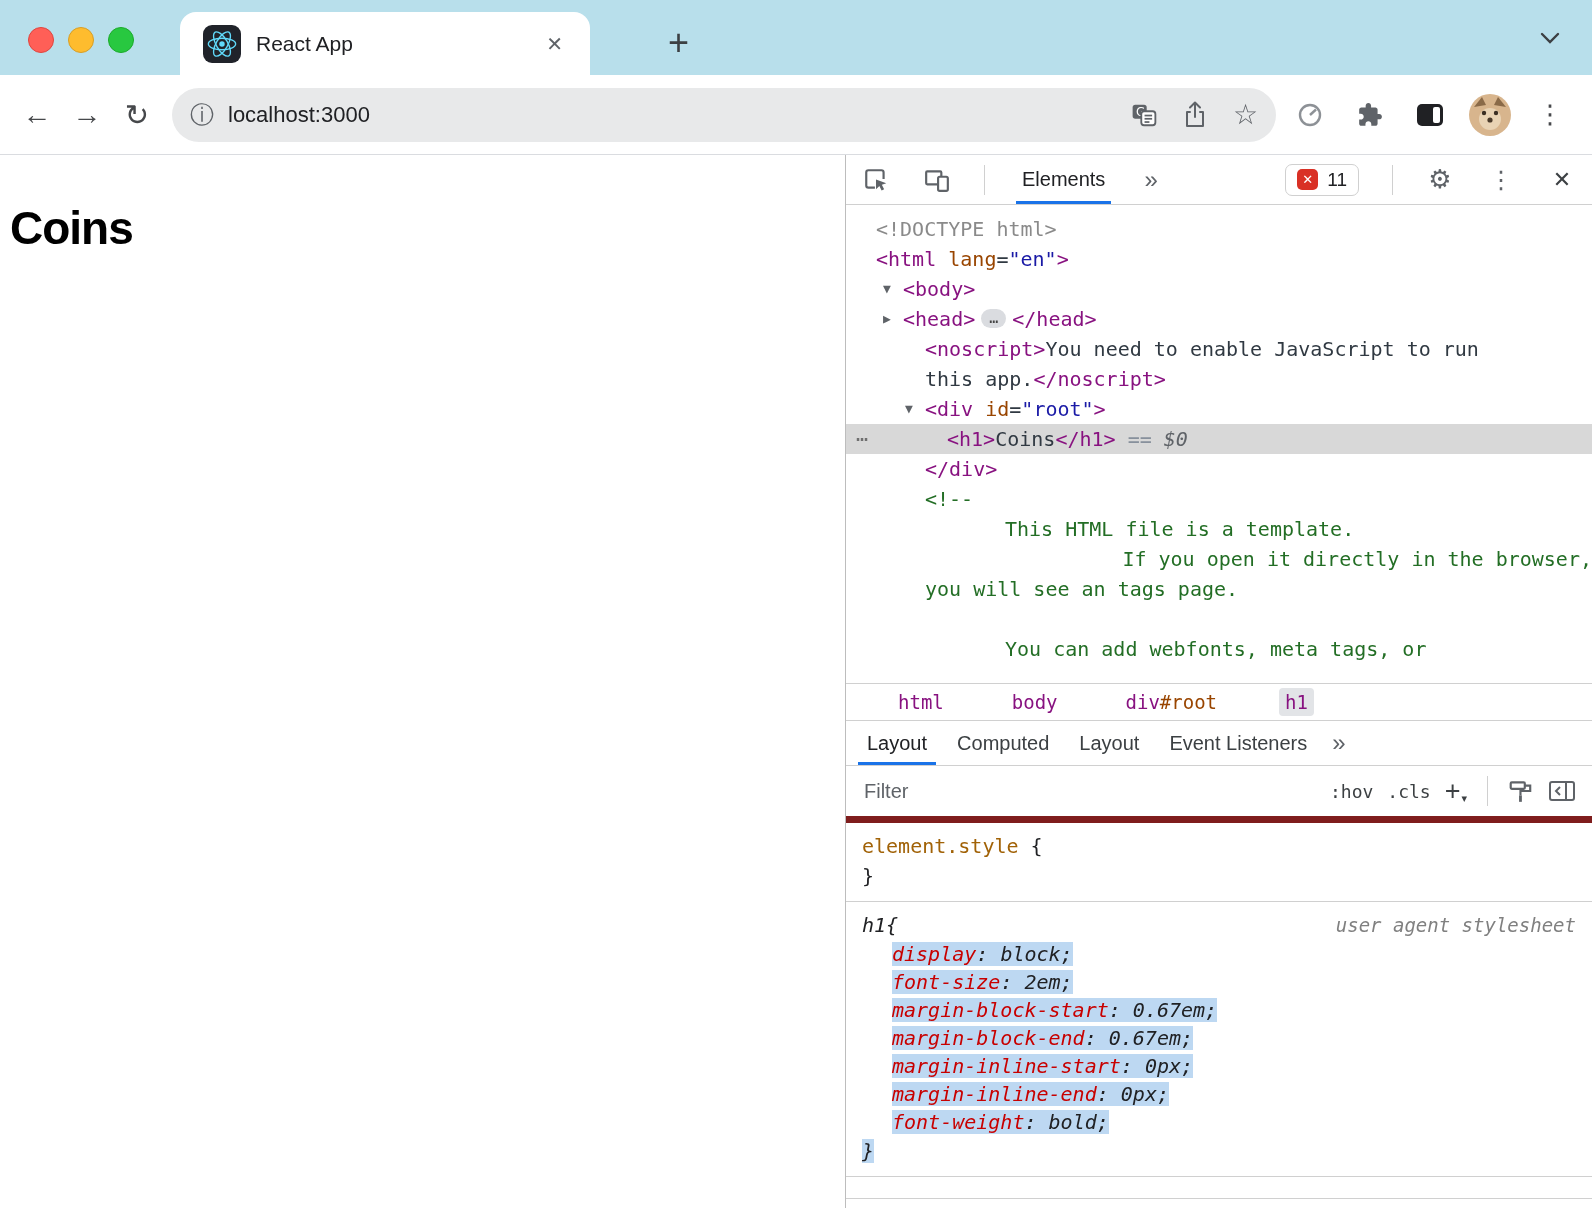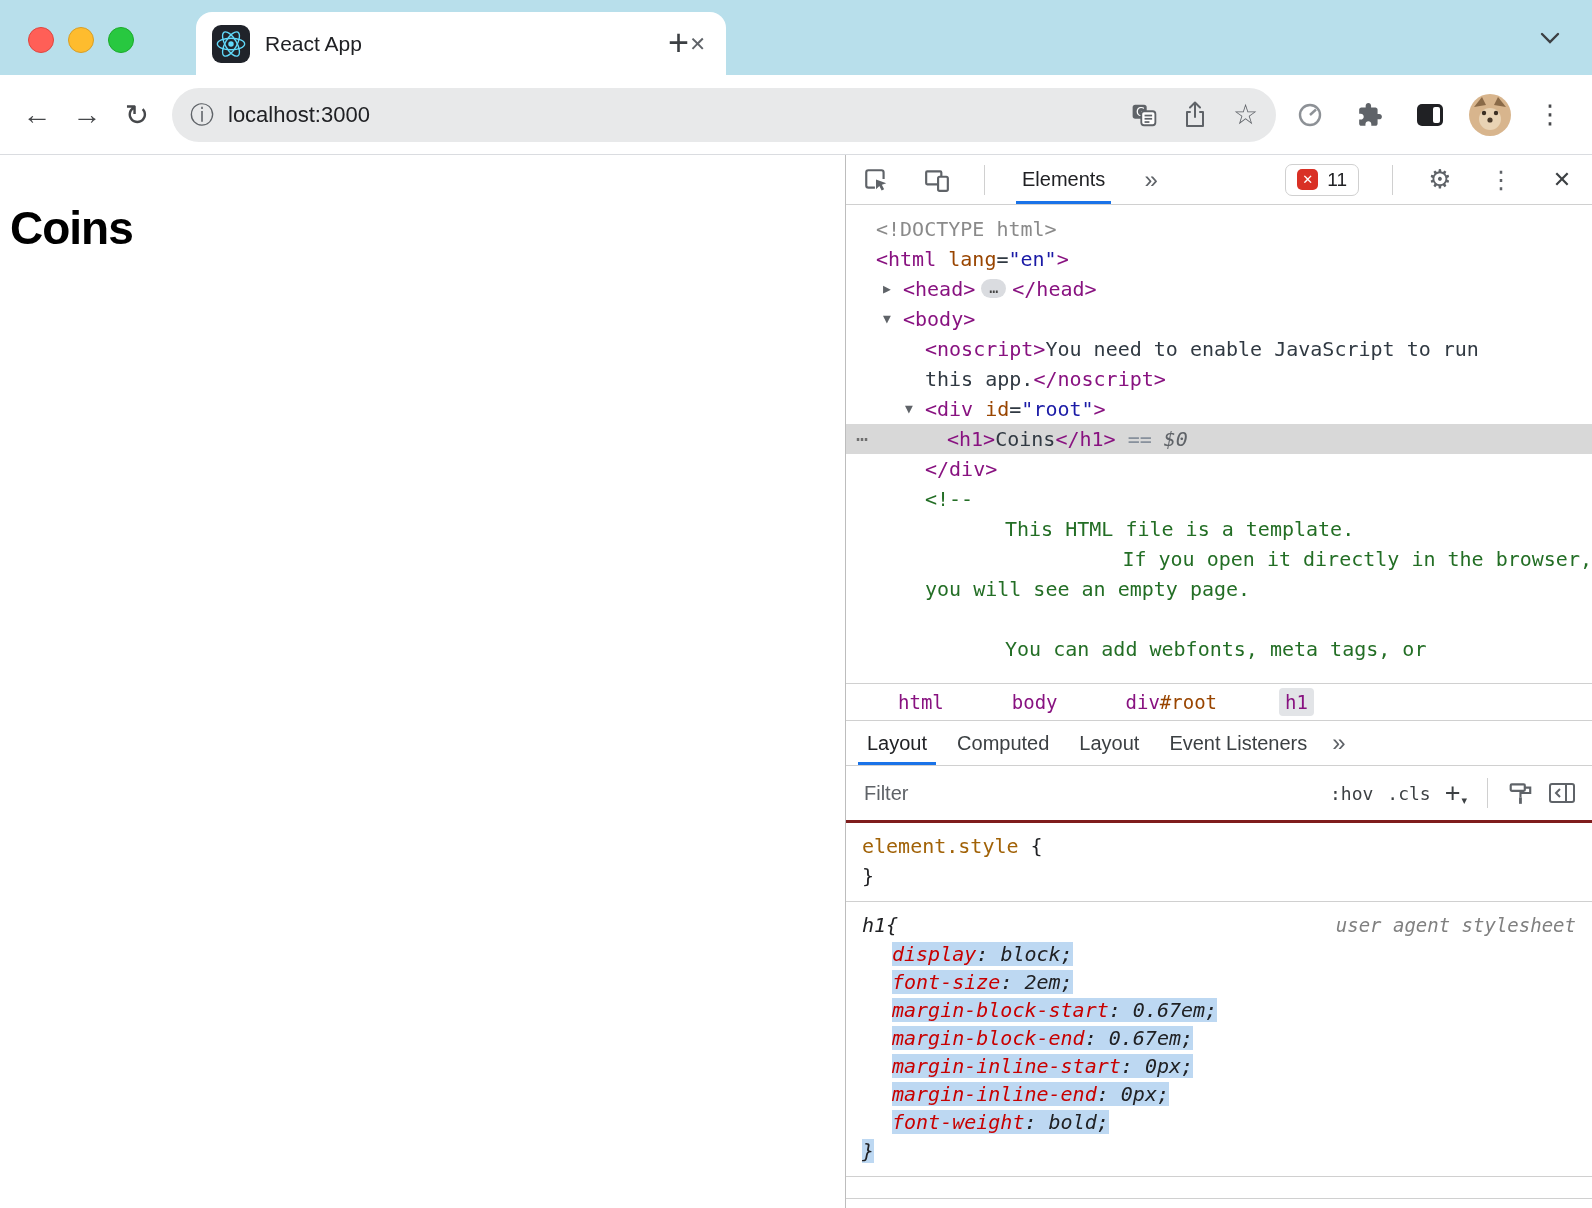--- a/index.html
+++ b/index.html
@@ -11,22 +11,22 @@
   }
   .window { width:1592px; height:1208px; display:flex; flex-direction:column; }
 
   
   .tabstrip { height:75px; background:#b8dfeb; position:relative; flex-shrink:0; }
   .traffic { position:absolute; left:28px; top:27px; display:flex; gap:14px; }
   .light { width:26px; height:26px; border-radius:50%; }
   .light.red    { background:#ff5f57; border:1px solid #e0443e; }
   .light.yellow { background:#febc2e; border:1px solid #d89e24; }
   .light.green  { background:#28c840; border:1px solid #1aab29; }
-  .tab { position:absolute; left:196px; top:12px; width:530px; height:63px; background:#fff;
-         border-radius:16px 16px 0 0; display:flex; align-items:center; padding:0 16px; }
+  .tab { position:absolute; left:180px; top:12px; width:410px; height:63px; background:#fff;
+         border-radius:16px 16px 0 0; display:flex; align-items:center; padding:0 23px; }
   .react-badge { width:38px; height:38px; border-radius:9px; background:#20232a;
                  display:flex; align-items:center; justify-content:center; flex-shrink:0; }
   .tab-title { font-size:21px; color:#202124; margin-left:15px; flex:1; white-space:nowrap; overflow:hidden; }
   .tab-close { font-size:20px; color:#5f6368; padding:4px; }
   .newtab-btn { position:absolute; left:668px; top:22px; font-size:36px; font-weight:300; color:#3c4043; }
   .tabstrip-chevron { position:absolute; right:32px; top:32px; }
 
   
   .toolbar { height:80px; background:#fff; border-bottom:1px solid #dadce0;
              display:flex; align-items:center; padding:0 12px; flex-shrink:0; }
@@ -104,21 +104,21 @@
                  padding:0 6px; flex-shrink:0; }
   .ptab-list { display:flex; height:100%; }
   .ptab { position:relative; display:flex; align-items:center; padding:0 15px; font-size:20px;
           color:#3c4043; }
   .ptab.active { color:#202124; }
   .ptab.active::after { content:""; position:absolute; left:6px; right:6px; bottom:0; height:3px;
                         background:#1a73e8; }
   .ptab-more { font-size:24px; color:#5f6368; padding:0 10px; }
 
   
-  .filter-bar { height:57px; border-bottom:3px solid #7f1d1d; display:flex; align-items:center;
+  .filter-bar { height:57px; border-bottom:7px solid #7f1d1d; display:flex; align-items:center;
                 padding:0 16px; gap:14px; flex-shrink:0; }
   .filter-input { flex:1; border:none; outline:none; font-size:20px; color:#202124; background:transparent;
                   font-family:"Liberation Sans", sans-serif; min-width:0; }
   .filter-input::placeholder { color:#5f6368; }
   .pseudo-btn { font-family:"DejaVu Sans Mono", monospace; font-size:18px; color:#3c4043; }
   .plus-btn { font-size:27px; color:#3c4043; display:flex; align-items:flex-end; }
   .plus-btn .mini { font-size:11px; margin-left:1px; margin-bottom:2px; }
 
   
   .styles-content { flex:1; font-family:"DejaVu Sans Mono", monospace; font-size:20px;
@@ -264,31 +264,31 @@
         </div>
         <div class="v-sep"></div>
         <div class="dt-iconbtn gear">⚙</div>
         <div class="dt-iconbtn dt-kebab">⋮</div>
         <div class="dt-iconbtn dt-close">✕</div>
       </div>
 
       <div class="dom-tree">
           <div class="dom-line" style="padding-left: 30px;"><span class="tk-doc">&lt;!DOCTYPE html&gt;</span></div>
           <div class="dom-line" style="padding-left: 30px;"><span class="tk-tag">&lt;html</span><span class="tk-attr"> lang</span><span class="tk-pun">=</span><span class="tk-val">"en"</span><span class="tk-tag">&gt;</span></div>
+          <div class="dom-line" style="padding-left: 57px;"><span class="tree-arrow">▼</span><span class="tk-tag">&lt;body&gt;</span></div>
           <div class="dom-line" style="padding-left: 57px;"><span class="tree-arrow">▶</span><span class="tk-tag">&lt;head&gt;</span><span class="tk-pill">…</span><span class="tk-tag">&lt;/head&gt;</span></div>
-          <div class="dom-line" style="padding-left: 57px;"><span class="tree-arrow">▼</span><span class="tk-tag">&lt;body&gt;</span></div>
           <div class="dom-line" style="padding-left: 79px;"><span class="tk-tag">&lt;noscript&gt;</span><span class="tk-txt">You need to enable JavaScript to run</span></div>
           <div class="dom-line" style="padding-left: 79px;"><span class="tk-txt">this app.</span><span class="tk-tag">&lt;/noscript&gt;</span></div>
           <div class="dom-line" style="padding-left: 79px;"><span class="tree-arrow">▼</span><span class="tk-tag">&lt;div</span><span class="tk-attr"> id</span><span class="tk-pun">=</span><span class="tk-val">"root"</span><span class="tk-tag">&gt;</span></div>
           <div class="dom-line selected" style="padding-left: 101px;"><span class="row-dots">⋯</span><span class="tk-tag">&lt;h1&gt;</span><span class="tk-txt">Coins</span><span class="tk-tag">&lt;/h1&gt;</span><span class="tk-eq"> == </span><span class="tk-dol">$0</span></div>
           <div class="dom-line" style="padding-left: 79px;"><span class="tk-tag">&lt;/div&gt;</span></div>
           <div class="dom-line" style="padding-left: 79px;"><span class="tk-com">&lt;!--</span></div>
           <div class="dom-line" style="padding-left: 159px;"><span class="tk-com">This HTML file is a template.</span></div>
           <div class="dom-line" style="padding-left: 159px; text-align: right;"><span class="tk-com">If you open it directly in the browser,</span></div>
-          <div class="dom-line" style="padding-left: 79px;"><span class="tk-com">you will see an empty page.</span></div>
+          <div class="dom-line" style="padding-left: 79px;"><span class="tk-com">you will see an tags page.</span></div>
           <div class="dom-line" style="padding-left: 79px;">&nbsp;</div>
           <div class="dom-line" style="padding-left: 159px;"><span class="tk-com">You can add webfonts, meta tags, or</span></div>
         </div>
 
       <div class="crumbs">
           <span class="crumb">
             <span class="tk-tag">html</span>
           </span>
           <span class="crumb">
             <span class="tk-tag">body</span>

